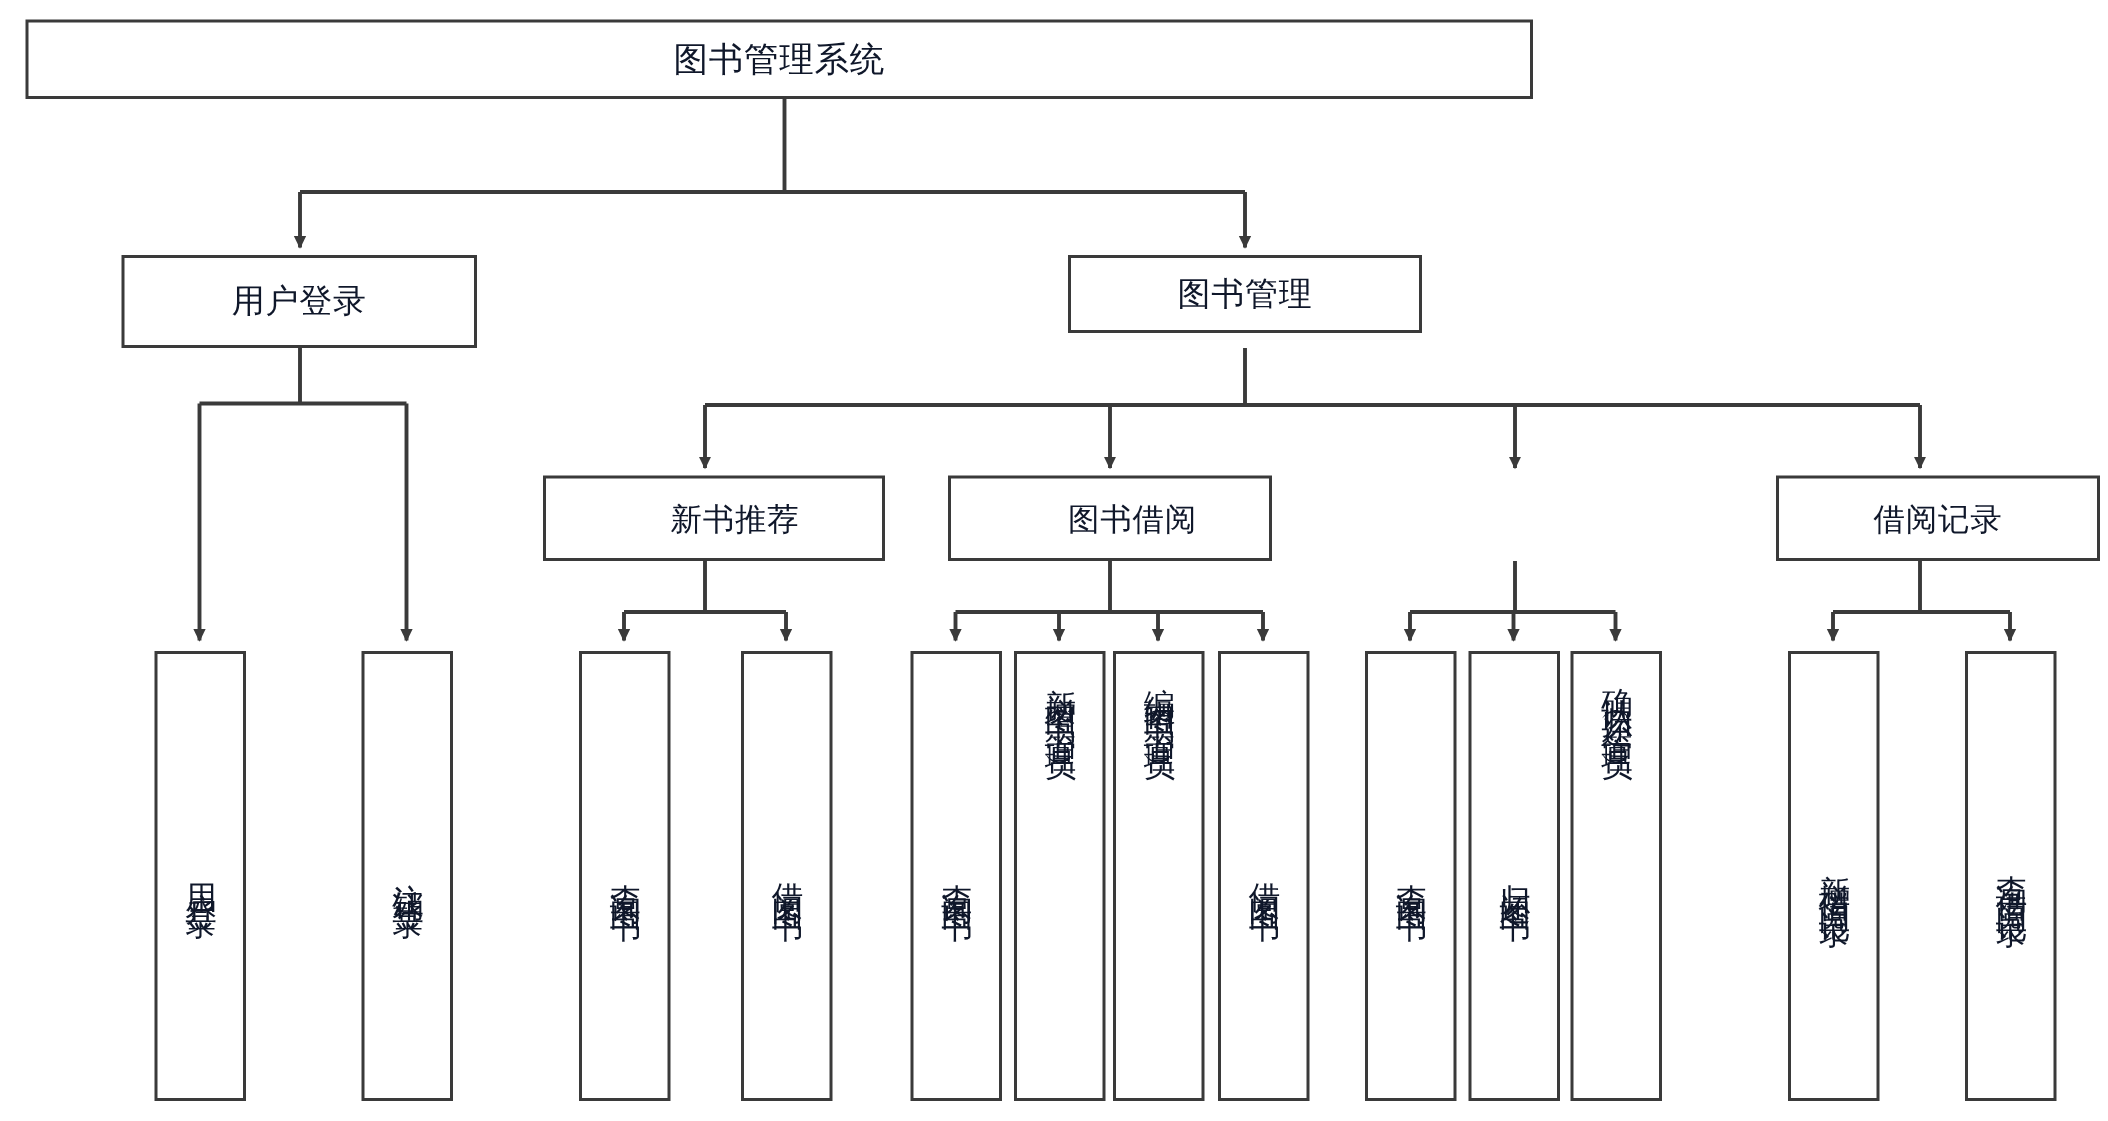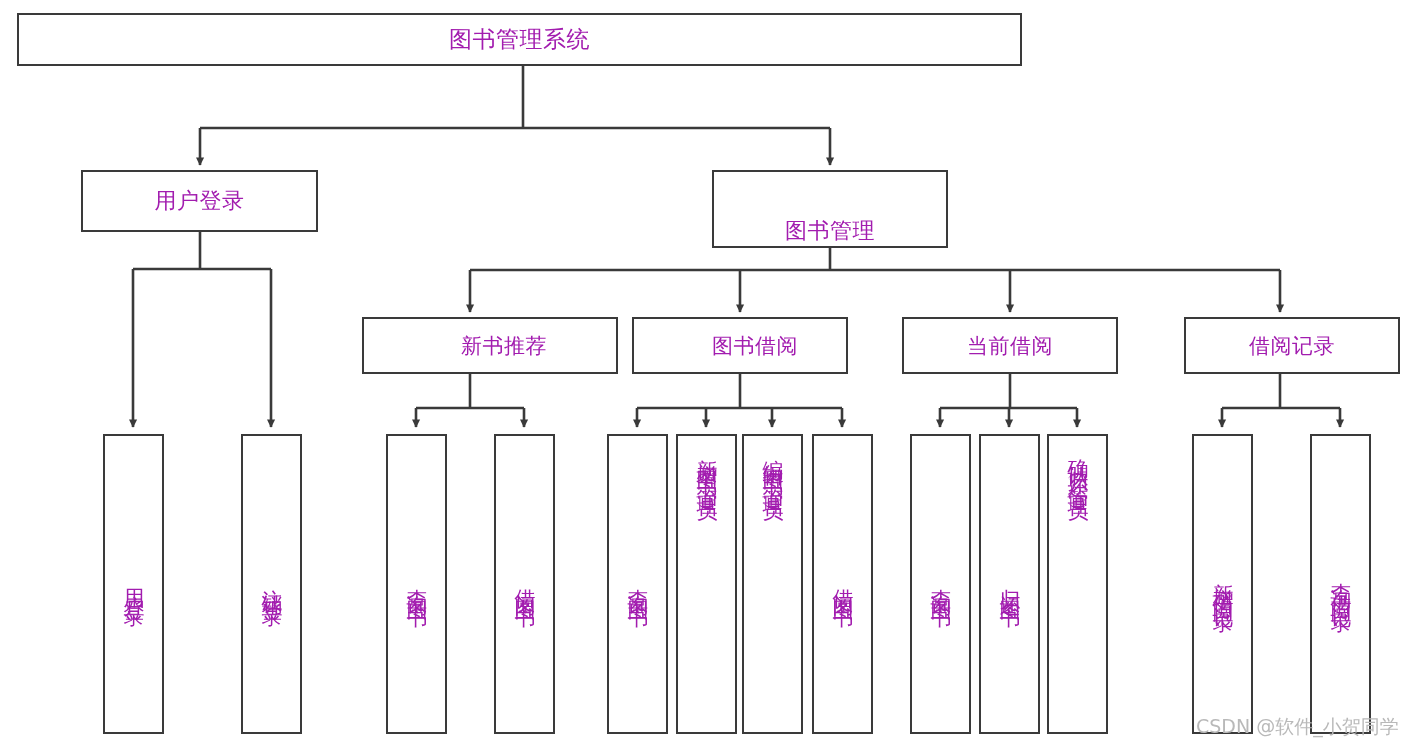--- a/index.html
+++ b/index.html
@@ -29,21 +29,21 @@
   .node-box {
     position: absolute;
     box-sizing: border-box;
     background: #ffffff;
     border: 2px solid #3a3a3a;
     display: flex;
     align-items: center;
     justify-content: center;
   }
   .node-label {
-    color: #a21caf;
+    color: #0f172a;
     letter-spacing: 0.5px;
     white-space: nowrap;
     text-align: center;
   }
   .node-root .node-label { font-size: 23px; }
   .node-l2 .node-label { font-size: 22px; }
   .node-l3 .node-label { font-size: 21px; }
 
   .node-leaf {
     align-items: flex-start;
@@ -124,32 +124,29 @@
     </g>
   </svg>
 
   <div class="node-box node-root" style="left:17px; top:13px; width:1005px; height:53px;">
     <span class="node-label">图书管理系统</span>
   </div>
 
   <div class="node-box node-l2" style="left:81px; top:170px; width:237px; height:62px;">
     <span class="node-label">用户登录</span>
   </div>
-  <div class="node-box node-l2" style="left:712px; top:170px; width:236px; height:78px;align-items:flex-end;">
+  <div class="node-box node-l2" style="left:712px; top:170px; width:236px; height:52px;">
     <span class="node-label">图书管理</span>
   </div>
 
-  <div class="node-box node-l3" style="left:362px; top:317px; width:256px; height:57px;padding-left:28px;">
+  <div class="node-box node-l3" style="left:362px; top:317px; width:228px; height:57px;padding-left:28px;">
     <span class="node-label">新书推荐</span>
   </div>
   <div class="node-box node-l3" style="left:632px; top:317px; width:216px; height:57px;padding-left:30px;">
     <span class="node-label">图书借阅</span>
-  </div>
-  <div class="node-box node-l3" style="left:902px; top:317px; width:216px; height:57px;">
-    <span class="node-label">当前借阅</span>
   </div>
   <div class="node-box node-l3" style="left:1172px; top:317px; width:216px; height:57px;margin-left:12px;">
     <span class="node-label">借阅记录</span>
   </div>
 
   <div class="node-box node-leaf leaf-mid" style="left:103px; top:434px; width:61px; height:300px;">
     <span class="node-label">用户登录</span>
   </div>
   <div class="node-box node-leaf leaf-mid" style="left:241px; top:434px; width:61px; height:300px;">
     <span class="node-label">注销登录</span>
@@ -185,15 +182,14 @@
     <span class="node-label">确认归还（管理员）</span>
   </div>
 
   <div class="node-box node-leaf leaf-mid" style="left:1192px; top:434px; width:61px; height:300px;">
     <span class="node-label">新增借阅记录</span>
   </div>
   <div class="node-box node-leaf leaf-mid" style="left:1310px; top:434px; width:61px; height:300px;">
     <span class="node-label">查询借阅记录</span>
   </div>
 
-  <div class="watermark" style="left:1196px; top:714px;">CSDN @软件_小贺同学</div>
 
 </div>
 
 </body></html>

